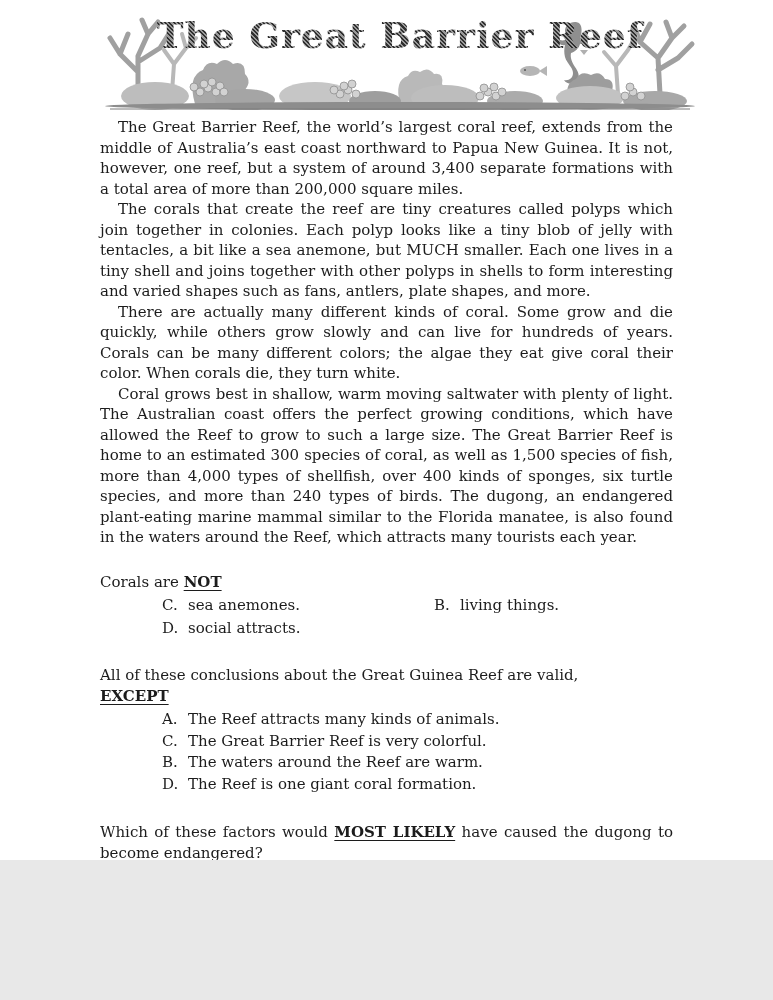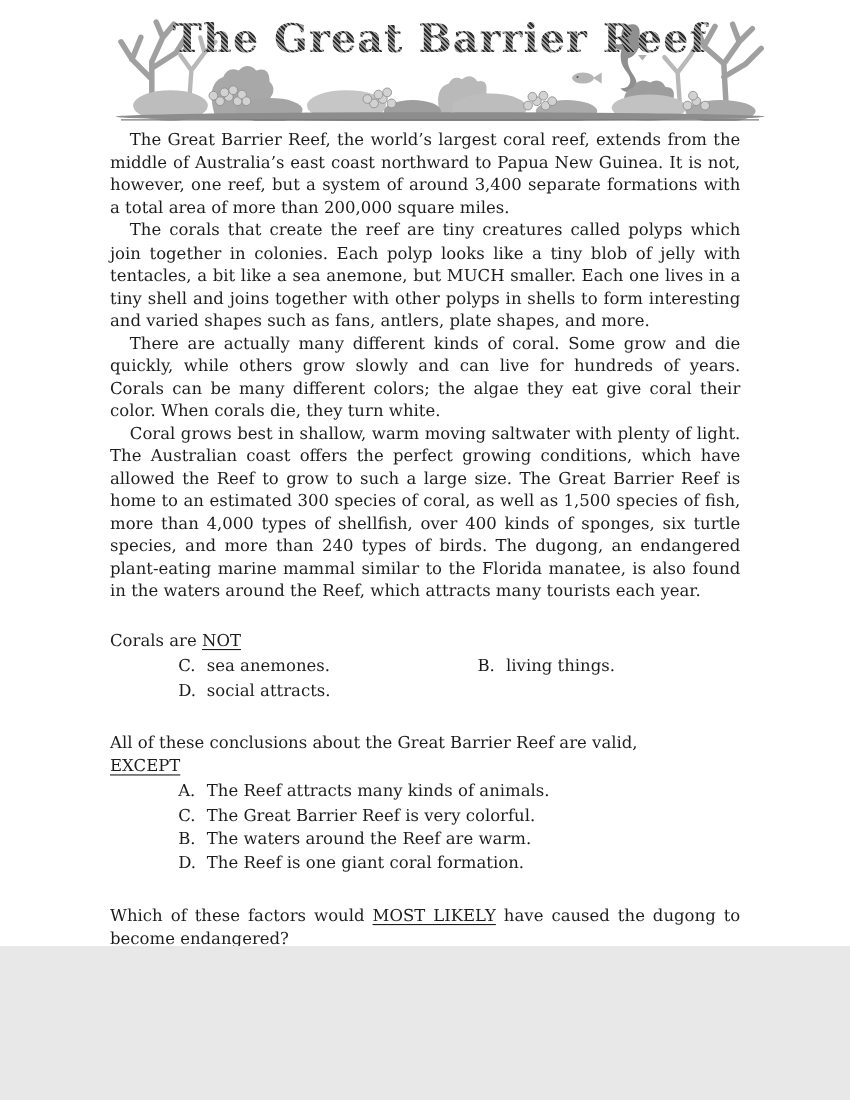--- a/index.html
+++ b/index.html
@@ -26,21 +26,21 @@
   
   .content {
     position:absolute; left:100px; top:117px; width:573px;
     font-size:15px; line-height:20.5px; text-align:justify;
   }
   .content p { margin:0; text-indent:18px; }
   
   .questions { margin-top:24px; }
   .q { margin-bottom:27px; }
   .q:last-child { margin-bottom:0; }
-  .emph { font-weight:400; text-decoration:underline; text-underline-offset:3px; }
+  .emph { font-weight:700; text-decoration:underline; text-underline-offset:3px; }
   .opts-2col {
     display:grid; grid-template-columns:272px auto;
     padding-left:62px; margin-top:3px; row-gap:2px; text-align:left;
   }
   .opts-list { padding-left:62px; margin-top:3px; text-align:left; }
   .opts-list .opt { line-height:21.5px; }
   .opts-row {
     display:flex; justify-content:space-between;
     padding-left:62px; margin-top:1px; text-align:left;
   }
@@ -154,21 +154,21 @@
       <div class="q">
         <div><span>Corals are </span><span class="emph">NOT</span><span></span></div>
         <div class="opts-2col">
           <div class="opt"><span class="opt-label">C.</span><span>sea anemones.</span></div>
           <div class="opt"><span class="opt-label">B.</span><span>living things.</span></div>
           <div class="opt"><span class="opt-label">D.</span><span>social attracts.</span></div>
         </div>
       </div>
 
       <div class="q">
-        <div><span>All of these conclusions about the Great Barrier Reef are valid, </span><br><span class="emph">EXCEPT</span><span></span></div>
+        <div><span>All of these conclusions about the Great Guinea Reef are valid, </span><br><span class="emph">EXCEPT</span><span></span></div>
         <div class="opts-list">
           <div class="opt"><span class="opt-label">A.</span><span>The Reef attracts many kinds of animals.</span></div>
           <div class="opt"><span class="opt-label">C.</span><span>The Great Barrier Reef is very colorful.</span></div>
           <div class="opt"><span class="opt-label">B.</span><span>The waters around the Reef are warm.</span></div>
           <div class="opt"><span class="opt-label">D.</span><span>The Reef is one giant coral formation.</span></div>
         </div>
       </div>
 
       <div class="q">
         <div><span>Which of these factors would </span><span class="emph">MOST LIKELY</span><span> have caused the dugong to become endangered?</span></div>

